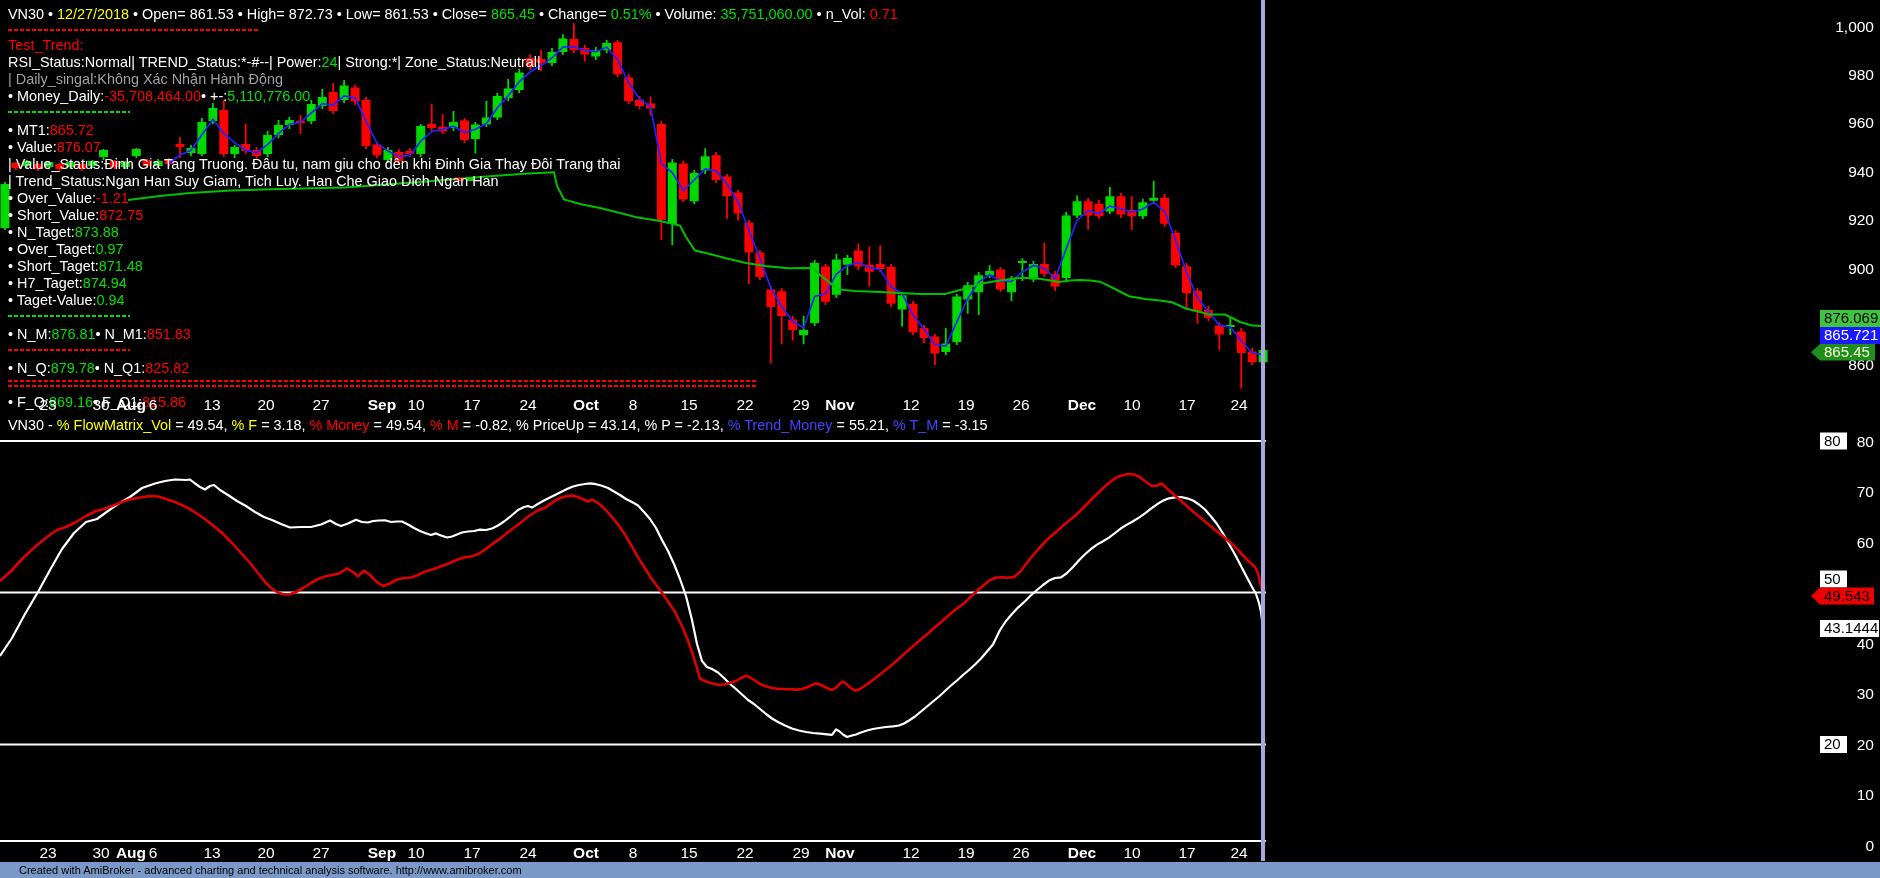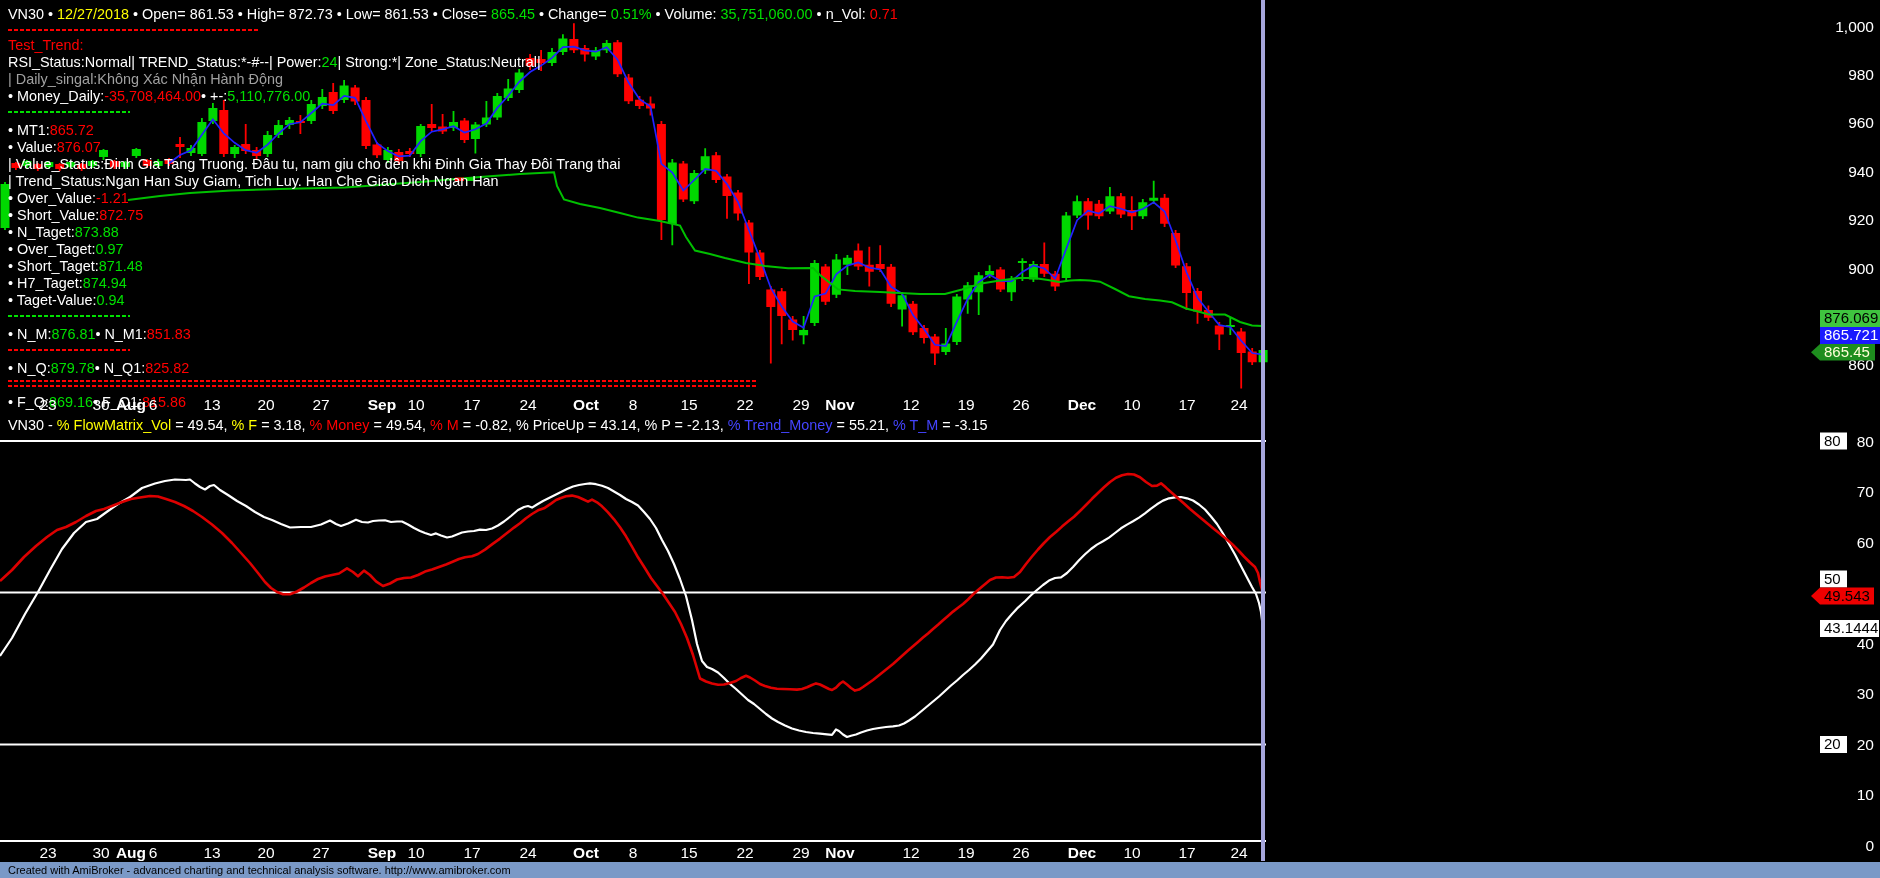--- a/index.html
+++ b/index.html
@@ -1,17 +1,17 @@
 <!DOCTYPE html>
 <html><head><meta charset="utf-8"><style>
 html,body{margin:0;padding:0;background:#000;width:1880px;height:878px;overflow:hidden}
 svg{display:block}
 text{font-family:"Liberation Sans",sans-serif}
 #statusbar{position:absolute;left:0;top:862px;width:1880px;height:16px;background:#7a99c7;
-font-family:"Liberation Sans",sans-serif;font-size:11px;color:#000;line-height:16px;padding-left:8px;box-sizing:border-box}
+font-family:"Liberation Sans",sans-serif;font-size:11px;color:#000;line-height:16px;padding-left:19px;box-sizing:border-box}
 </style></head>
 <body>
 <svg width="1880" height="878" viewBox="0 0 1880 878">
 <rect x="0" y="0" width="1880" height="878" fill="#000"></rect>
 <path d="M5.0 182.0L5.0 230.0M26.9 160.0L26.9 168.0M48.8 161.0L48.8 169.0M70.6 161.0L70.6 169.0M92.5 160.0L92.5 168.0M103.5 149.0L103.5 160.0M125.3 161.0L125.3 169.0M136.3 148.0L136.3 158.0M158.2 159.0L158.2 168.0M191.0 145.0L191.0 156.0M201.9 118.0L201.9 156.0M212.9 103.0L212.9 124.0M234.7 145.0L234.7 158.0M267.6 131.0L267.6 157.0M278.5 120.0L278.5 138.0M289.4 117.0L289.4 129.0M311.3 100.0L311.3 124.0M322.3 89.0L322.3 109.0M344.1 80.0L344.1 103.0M387.9 147.0L387.9 163.0M420.7 124.0L420.7 157.0M453.5 111.0L453.5 131.0M475.4 122.0L475.4 153.4M486.4 101.0L486.4 127.0M497.3 93.0L497.3 120.0M508.2 79.0L508.2 101.0M519.2 69.0L519.2 93.0M552.0 48.0L552.0 66.0M562.9 34.3L562.9 55.0M595.8 47.0L595.8 60.0M606.7 40.0L606.7 53.0M672.3 159.0L672.3 245.3M694.2 170.0L694.2 204.0M705.2 148.2L705.2 174.0M803.6 315.9L803.6 344.2M814.6 260.0L814.6 326.0M836.4 254.1L836.4 298.0M847.4 255.0L847.4 275.0M902.1 292.0L902.1 326.5M945.8 327.9L945.8 355.0M956.8 294.0L956.8 345.0M967.7 282.0L967.7 313.7M978.7 272.0L978.7 315.1M989.6 265.3L989.6 278.0M1011.5 276.0L1011.5 300.9M1022.4 258.2L1022.4 280.9M1033.4 261.0L1033.4 282.0M1066.2 212.0L1066.2 281.0M1077.1 195.5L1077.1 218.0M1109.9 186.9L1109.9 214.0M1142.8 199.0L1142.8 219.0M1153.7 180.8L1153.7 204.0M1230.3 318.0L1230.3 335.0M1263.1 333.1L1263.1 365.0" stroke="#00d800" stroke-width="1.8" fill="none"></path>
     <path d="M15.9 162.0L15.9 170.0M37.8 163.0L37.8 171.0M59.7 163.0L59.7 171.0M81.6 163.0L81.6 171.0M114.4 160.0L114.4 169.0M147.2 159.0L147.2 168.0M169.1 158.0L169.1 166.0M180.0 137.0L180.0 158.0M223.8 100.0L223.8 157.0M245.7 124.0L245.7 154.0M256.6 147.0L256.6 160.0M300.4 115.0L300.4 134.0M333.2 83.0L333.2 114.0M355.1 85.0L355.1 105.0M366.0 97.0L366.0 149.0M377.0 142.0L377.0 158.0M398.8 149.0L398.8 165.0M409.8 148.0L409.8 157.0M431.7 104.0L431.7 131.0M442.6 114.0L442.6 134.0M464.5 118.0L464.5 143.0M530.1 54.0L530.1 70.0M541.1 50.0L541.1 71.0M573.9 23.2L573.9 53.0M584.8 45.0L584.8 61.4M617.6 40.0L617.6 77.0M628.6 74.0L628.6 104.0M639.5 96.0L639.5 109.0M650.5 96.5L650.5 115.6M661.4 121.0L661.4 240.0M683.3 161.0L683.3 202.0M716.1 152.0L716.1 183.0M727.0 174.0L727.0 218.8M738.0 190.0L738.0 220.6M748.9 220.0L748.9 284.1M759.9 250.0L759.9 280.0M770.8 286.0L770.8 363.6M781.7 288.0L781.7 344.2M792.7 316.0L792.7 340.6M825.5 264.0L825.5 305.0M858.3 243.5L858.3 270.0M869.3 246.8L869.3 286.6M880.2 245.3L880.2 272.0M891.1 264.0L891.1 307.0M913.0 301.0L913.0 335.0M924.0 325.0L924.0 343.6M934.9 334.0L934.9 364.9M1000.5 267.0L1000.5 292.0M1044.3 242.5L1044.3 277.0M1055.2 271.0L1055.2 290.9M1088.1 198.0L1088.1 229.7M1099.0 200.0L1099.0 219.0M1120.9 193.0L1120.9 218.0M1131.8 196.2L1131.8 230.0M1164.6 194.0L1164.6 227.0M1175.6 230.0L1175.6 268.0M1186.5 263.0L1186.5 310.0M1197.5 288.0L1197.5 323.8M1208.4 305.4L1208.4 321.0M1219.3 322.0L1219.3 350.0M1241.2 328.0L1241.2 388.5M1252.2 348.0L1252.2 365.0" stroke="#ff0000" stroke-width="1.8" fill="none"></path>
     <path d="M0.5 184.0h9v44.0h-9ZM22.4 161.0h9v5.0h-9ZM44.3 162.0h9v5.0h-9ZM66.1 162.0h9v5.0h-9ZM88.0 161.0h9v5.0h-9ZM99.0 150.0h9v7.0h-9ZM120.8 162.0h9v5.0h-9ZM131.8 149.0h9v7.0h-9ZM153.7 161.0h9v5.0h-9ZM186.5 148.0h9v5.0h-9ZM197.4 122.0h9v32.0h-9ZM208.4 108.0h9v13.0h-9ZM230.2 147.0h9v7.0h-9ZM263.1 135.0h9v19.0h-9ZM274.0 125.0h9v10.0h-9ZM284.9 120.0h9v5.0h-9ZM306.8 104.0h9v17.0h-9ZM317.8 97.0h9v9.0h-9ZM339.6 85.5h9v14.5h-9ZM383.4 150.0h9v10.0h-9ZM416.2 126.0h9v28.0h-9ZM449.0 122.0h9v6.0h-9ZM470.9 124.5h9v14.5h-9ZM481.9 117.5h9v7.0h-9ZM492.8 96.0h9v21.5h-9ZM503.7 88.5h9v9.5h-9ZM514.7 72.6h9v17.4h-9ZM547.5 51.9h9v11.1h-9ZM558.4 38.5h9v13.4h-9ZM591.3 50.3h9v6.3h-9ZM602.2 42.9h9v7.4h-9ZM667.8 162.4h9v61.6h-9ZM689.7 173.0h9v28.2h-9ZM700.7 156.3h9v14.2h-9ZM799.1 330.0h9v5.3h-9ZM810.1 263.0h9v60.0h-9ZM831.9 259.4h9v35.3h-9ZM842.9 257.7h9v7.0h-9ZM897.6 295.2h9v14.2h-9ZM941.3 343.6h9v8.5h-9ZM952.3 296.6h9v45.5h-9ZM963.2 285.2h9v14.2h-9ZM974.2 275.2h9v17.1h-9ZM985.1 271.0h9v4.2h-9ZM1007.0 279.5h9v12.8h-9ZM1017.9 261.0h9v2.0h-9ZM1028.9 263.9h9v15.6h-9ZM1061.7 215.5h9v62.6h-9ZM1072.6 201.2h9v14.3h-9ZM1105.4 196.2h9v15.3h-9ZM1138.3 202.3h9v13.9h-9ZM1149.2 197.7h9v3.1h-9ZM1225.8 325.0h9v2.0h-9ZM1258.6 350.0h9v12.3h-9Z" fill="#00d800"></path>
     <path d="M11.4 163.0h9v5.0h-9ZM33.3 164.0h9v5.0h-9ZM55.2 164.0h9v5.0h-9ZM77.1 164.0h9v5.0h-9ZM109.9 161.0h9v6.0h-9ZM142.7 160.0h9v6.0h-9ZM164.6 159.0h9v5.0h-9ZM175.5 144.0h9v3.0h-9ZM219.3 110.0h9v44.0h-9ZM241.2 144.0h9v7.0h-9ZM252.1 150.0h9v6.0h-9ZM295.9 121.0h9v2.0h-9ZM328.7 92.0h9v19.0h-9ZM350.6 87.6h9v13.9h-9ZM361.5 100.0h9v46.0h-9ZM372.5 144.5h9v10.8h-9ZM394.3 152.0h9v9.0h-9ZM405.3 151.0h9v3.0h-9ZM427.2 124.0h9v4.0h-9ZM438.1 126.5h9v5.0h-9ZM460.0 120.5h9v19.5h-9ZM525.6 58.0h9v8.0h-9ZM536.6 59.0h9v4.0h-9ZM569.4 39.0h9v11.3h-9ZM580.3 48.0h9v6.4h-9ZM613.1 42.3h9v31.9h-9ZM624.1 77.4h9v23.9h-9ZM635.0 99.7h9v6.3h-9ZM646.0 103.5h9v5.1h-9ZM656.9 124.0h9v96.0h-9ZM678.8 163.4h9v36.0h-9ZM711.6 155.3h9v24.7h-9ZM722.5 176.5h9v19.4h-9ZM733.5 192.4h9v21.1h-9ZM744.4 222.4h9v30.0h-9ZM755.4 252.4h9v24.7h-9ZM766.3 289.4h9v17.7h-9ZM777.2 291.2h9v24.7h-9ZM788.2 319.4h9v10.6h-9ZM821.0 266.5h9v35.3h-9ZM853.8 250.6h9v15.9h-9ZM864.8 264.7h9v7.1h-9ZM875.7 264.0h9v5.0h-9ZM886.6 266.7h9v37.0h-9ZM908.5 303.7h9v28.5h-9ZM919.5 327.9h9v10.0h-9ZM930.4 336.5h9v17.0h-9ZM996.0 269.6h9v19.9h-9ZM1039.8 263.9h9v9.9h-9ZM1050.7 273.8h9v12.8h-9ZM1083.6 201.2h9v14.3h-9ZM1094.5 203.8h9v12.4h-9ZM1116.4 196.2h9v18.4h-9ZM1127.3 210.0h9v6.2h-9ZM1160.1 197.7h9v26.1h-9ZM1171.1 233.1h9v32.3h-9ZM1182.0 266.3h9v26.8h-9ZM1193.0 290.9h9v20.6h-9ZM1203.9 310.0h9v7.7h-9ZM1214.8 325.4h9v9.2h-9ZM1236.7 331.5h9v21.6h-9ZM1247.7 351.5h9v10.8h-9Z" fill="#ff0000"></path>
     <polyline points="169.1,163.3 180.0,155.0 191.0,150.3 201.9,134.8 212.9,119.3 223.8,133.3 234.7,142.8 245.7,150.2 256.6,152.8 267.6,144.7 278.5,133.5 289.4,124.2 300.4,122.3 311.3,113.0 322.3,103.7 333.2,105.2 344.1,95.9 355.1,97.8 366.0,121.1 377.0,143.2 387.9,151.1 398.8,156.4 409.8,155.7 420.7,141.2 431.7,131.7 442.6,129.4 453.5,126.2 464.5,132.6 475.4,129.2 486.4,123.6 497.3,107.9 508.2,95.8 519.2,81.8 530.1,72.0 541.1,65.6 552.0,57.9 562.9,47.1 573.9,46.6 584.8,50.4 595.8,51.7 606.7,47.3 617.6,59.8 628.6,82.5 639.5,99.1 650.5,106.5 661.4,163.9 672.3,172.6 683.3,190.5 694.2,180.0 705.2,169.0 716.1,170.9 727.0,184.0 738.0,202.0 748.9,230.0 759.9,258.3 770.8,288.0 781.7,306.5 792.7,321.5 803.6,327.7 814.6,296.5 825.5,293.6 836.4,274.1 847.4,265.6 858.3,262.4 869.3,267.7 880.2,269.5 891.1,286.8 902.1,293.7 913.0,315.1 924.0,328.9 934.9,344.8 945.8,346.0 956.8,321.8 967.7,298.7 978.7,282.1 989.6,274.8 1000.5,280.9 1011.5,281.4 1022.4,271.9 1033.4,265.5 1044.3,268.4 1055.2,278.6 1066.2,248.9 1077.1,220.2 1088.1,210.7 1099.0,213.5 1109.9,206.1 1120.9,208.7 1131.8,212.3 1142.8,209.0 1153.7,202.3 1164.6,211.5 1175.6,240.2 1186.5,272.3 1197.5,297.7 1208.4,311.5 1219.3,325.1 1230.3,327.0 1241.2,340.7 1252.2,353.0 1263.1,354.6" fill="none" stroke="#2222ff" stroke-width="1.7"></polyline>
     <polyline points="128.0,200.0 160.0,196.0 190.0,193.0 231.0,190.5 280.0,189.0 345.0,187.5 420.0,182.0 480.0,177.0 520.0,174.0 554.0,172.3 557.0,186.0 564.0,199.4 580.0,204.0 600.0,208.0 620.0,213.0 638.0,217.6 660.0,221.0 680.0,225.5 686.0,237.0 695.0,250.6 710.0,254.0 725.0,258.0 746.0,262.9 765.0,266.0 788.0,268.2 813.0,268.0 820.0,275.0 838.0,289.4 855.0,291.0 880.0,292.0 900.0,293.0 920.0,294.0 945.0,294.0 962.0,289.5 980.0,283.8 1000.0,280.5 1019.0,278.0 1034.0,278.0 1048.0,280.0 1059.0,282.0 1070.0,280.5 1080.0,280.0 1090.0,280.5 1100.0,281.7 1115.0,289.0 1129.0,296.2 1145.0,299.0 1160.0,300.5 1172.0,302.3 1186.0,308.5 1200.0,312.0 1209.0,314.6 1225.0,314.6 1232.0,318.0 1240.0,322.0 1252.0,325.5 1262.0,326.0" fill="none" stroke="#00c000" stroke-width="2"></polyline>

